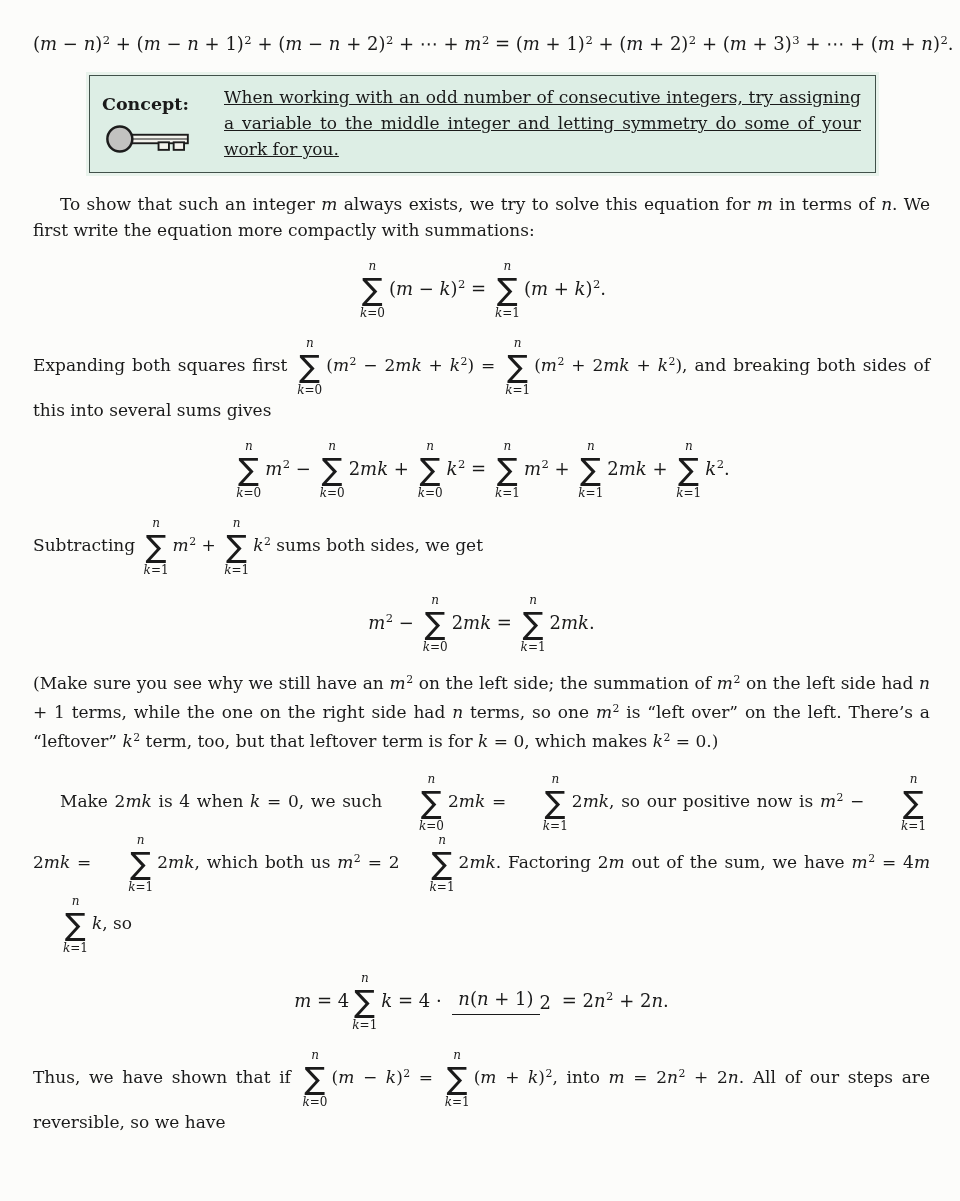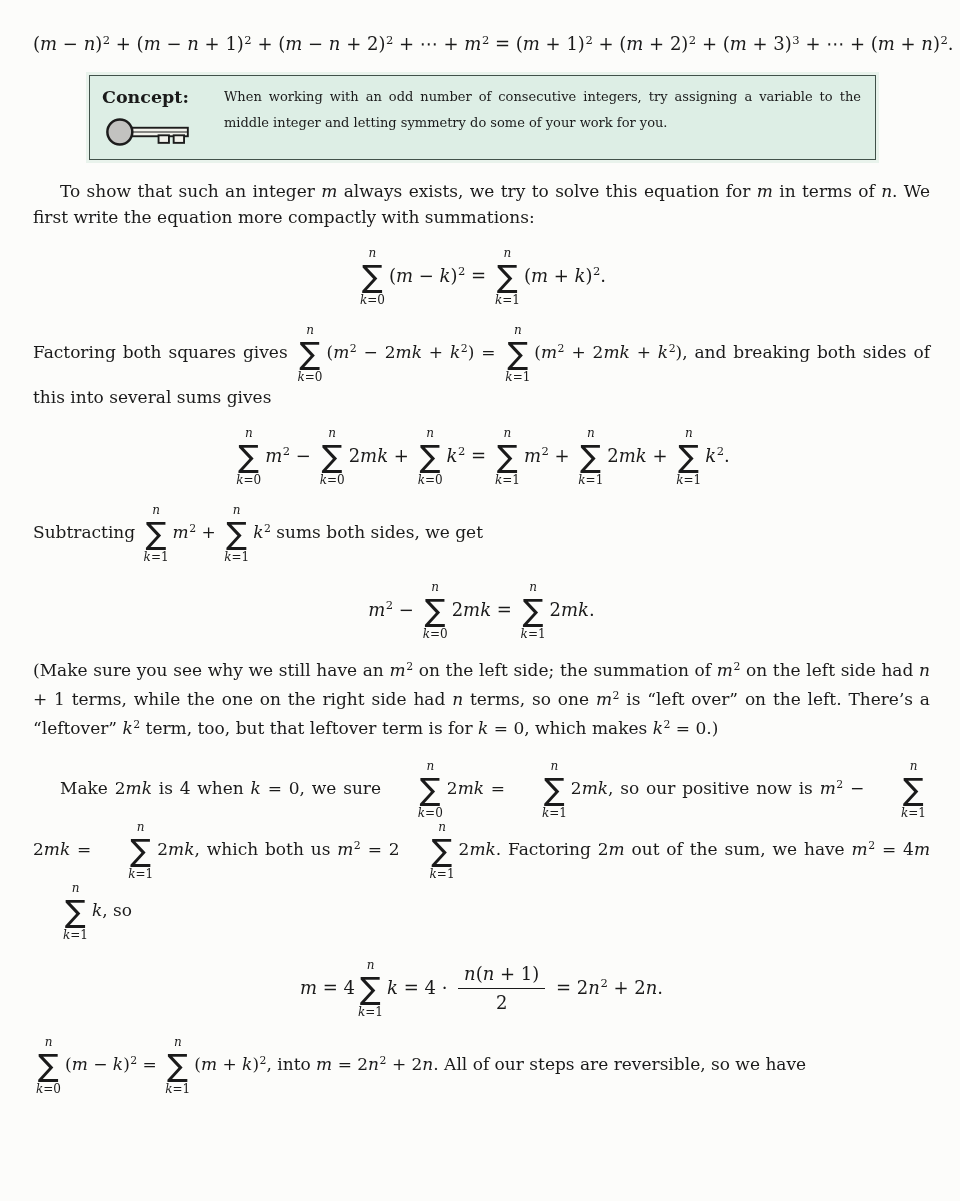--- a/index.html
+++ b/index.html
@@ -23,38 +23,38 @@
     display:inline-flex; flex-direction:column; align-items:center;
     vertical-align:middle; line-height:1; margin:0 4px 0 3px;
   }
   .sum-upper,.sum-lower{ font-size:12px; line-height:14px; white-space:nowrap; }
   .sum-sigma{
     font-family:"DejaVu Sans","Liberation Sans",sans-serif;
     font-size:31px; line-height:30px; font-weight:500; padding:1px 0 2px;
   }
   
   .frac{
-    display:inline-flex; flex-direction:column; align-items:center;
+    display:inline-flex; align-items:center;
     vertical-align:middle; margin:0 5px; line-height:1.25;
   }
   .frac-num{ padding:0 6px 3px; border-bottom:1.5px solid currentColor; }
   .frac-den{ padding-top:3px; }
   
   .concept-box{
-    display:flex; gap:16px; align-items:flex-start;
+    display:flex; gap:16px; align-items:center;
     background:var(--box-bg,#ddeee5);
     border:1.6px solid var(--box-border,#41514a);
     box-shadow:0 0 0 3px #e9f3ec;
     margin:16px 54px 18px 56px;
     padding:8px 14px 10px 12px;
   }
   .concept-left{ flex:0 0 106px; display:flex; flex-direction:column; align-items:flex-start; }
   .concept-label{ font-weight:bold; font-size:17.5px; line-height:26px; }
   .key-icon{ width:98px; height:34px; margin-top:5px; }
-  .concept-text{ flex:1; text-align:justify; font-size:13px; line-height:26px; }
+  .concept-text{ flex:1; text-align:justify; font-size:17px; line-height:26px;text-decoration:underline; }
 </style>
 </head>
 <body>
 
 <main>
 
 
   <div class="equation"><span class="math-run">(<i>m</i> − <i>n</i>)<sup>2</sup> + (<i>m</i> − <i>n</i> + 1)<sup>2</sup> + (<i>m</i> − <i>n</i> + 2)<sup>2</sup> + ⋯ + <i>m</i><sup>2</sup> = (<i>m</i> + 1)<sup>2</sup> + (<i>m</i> + 2)<sup>2</sup> + (<i>m</i> + 3)<sup>3</sup> + ⋯ + (<i>m</i> + <i>n</i>)<sup>2</sup>.</span></div>
 
   <section class="concept-box">
@@ -76,21 +76,21 @@
   <div class="equation"><span class="sum">
         <span class="sum-upper"><i>n</i></span>
         <span class="sum-sigma">∑</span>
         <span class="sum-lower"><i>k</i>=0</span>
       </span><span class="math-run">(<i>m</i> − <i>k</i>)<sup>2</sup> = </span><span class="sum">
         <span class="sum-upper"><i>n</i></span>
         <span class="sum-sigma">∑</span>
         <span class="sum-lower"><i>k</i>=1</span>
       </span><span class="math-run">(<i>m</i> + <i>k</i>)<sup>2</sup>.</span></div>
 
-  <p class="para"><span class="text-run">Factoring both squares gives </span><span class="sum">
+  <p class="para"><span class="text-run">Expanding both squares first </span><span class="sum">
         <span class="sum-upper"><i>n</i></span>
         <span class="sum-sigma">∑</span>
         <span class="sum-lower"><i>k</i>=0</span>
       </span><span class="math-run">(<i>m</i><sup>2</sup> − 2<i>mk</i> + <i>k</i><sup>2</sup>) = </span><span class="sum">
         <span class="sum-upper"><i>n</i></span>
         <span class="sum-sigma">∑</span>
         <span class="sum-lower"><i>k</i>=1</span>
       </span><span class="math-run">(<i>m</i><sup>2</sup> + 2<i>mk</i> + <i>k</i><sup>2</sup>)</span><span class="text-run">, and breaking both sides of this into several sums gives</span></p>
 
   <div class="equation"><span class="sum">
@@ -134,21 +134,21 @@
         <span class="sum-sigma">∑</span>
         <span class="sum-lower"><i>k</i>=0</span>
       </span><span class="math-run">2<i>mk</i> = </span><span class="sum">
         <span class="sum-upper"><i>n</i></span>
         <span class="sum-sigma">∑</span>
         <span class="sum-lower"><i>k</i>=1</span>
       </span><span class="math-run">2<i>mk</i>.</span></div>
 
   <p class="para"><span class="text-run">(Make sure you see why we still have an </span><span class="math-run"><i>m</i><sup>2</sup></span><span class="text-run"> on the left side; the summation of </span><span class="math-run"><i>m</i><sup>2</sup></span><span class="text-run"> on the left side had </span><span class="math-run"><i>n</i> + 1</span><span class="text-run"> terms, while the one on the right side had </span><span class="math-run"><i>n</i></span><span class="text-run"> terms, so one </span><span class="math-run"><i>m</i><sup>2</sup></span><span class="text-run"> is “left over” on the left. There’s a “leftover” </span><span class="math-run"><i>k</i><sup>2</sup></span><span class="text-run"> term, too, but that leftover term is for </span><span class="math-run"><i>k</i> = 0</span><span class="text-run">, which makes </span><span class="math-run"><i>k</i><sup>2</sup> = 0</span><span class="text-run">.)</span></p>
 
-  <p class="para indent"><span class="text-run">Make </span><span class="math-run">2<i>mk</i></span><span class="text-run"> is 4 when </span><span class="math-run"><i>k</i> = 0</span><span class="text-run">, we sure </span><span class="sum">
+  <p class="para indent"><span class="text-run">Make </span><span class="math-run">2<i>mk</i></span><span class="text-run"> is 4 when </span><span class="math-run"><i>k</i> = 0</span><span class="text-run">, we such </span><span class="sum">
         <span class="sum-upper"><i>n</i></span>
         <span class="sum-sigma">∑</span>
         <span class="sum-lower"><i>k</i>=0</span>
       </span><span class="math-run">2<i>mk</i> = </span><span class="sum">
         <span class="sum-upper"><i>n</i></span>
         <span class="sum-sigma">∑</span>
         <span class="sum-lower"><i>k</i>=1</span>
       </span><span class="math-run">2<i>mk</i></span><span class="text-run">, so our positive now is </span><span class="math-run"><i>m</i><sup>2</sup> − </span><span class="sum">
         <span class="sum-upper"><i>n</i></span>
         <span class="sum-sigma">∑</span>
@@ -169,21 +169,21 @@
 
   <div class="equation"><span class="math-run"><i>m</i> = 4</span><span class="sum">
         <span class="sum-upper"><i>n</i></span>
         <span class="sum-sigma">∑</span>
         <span class="sum-lower"><i>k</i>=1</span>
       </span><span class="math-run"><i>k</i> = 4 · </span><span class="frac">
         <span class="frac-num"><i>n</i>(<i>n</i> + 1)</span>
         <span class="frac-den">2</span>
       </span><span class="math-run"> = 2<i>n</i><sup>2</sup> + 2<i>n</i>.</span></div>
 
-  <p class="para"><span class="sum">
+  <p class="para"><span class="text-run">Thus, we have shown that if </span><span class="sum">
         <span class="sum-upper"><i>n</i></span>
         <span class="sum-sigma">∑</span>
         <span class="sum-lower"><i>k</i>=0</span>
       </span><span class="math-run">(<i>m</i> − <i>k</i>)<sup>2</sup> = </span><span class="sum">
         <span class="sum-upper"><i>n</i></span>
         <span class="sum-sigma">∑</span>
         <span class="sum-lower"><i>k</i>=1</span>
       </span><span class="math-run">(<i>m</i> + <i>k</i>)<sup>2</sup></span><span class="text-run">, into </span><span class="math-run"><i>m</i> = 2<i>n</i><sup>2</sup> + 2<i>n</i></span><span class="text-run">. All of our steps are reversible, so we have</span></p>
 
 </main>

